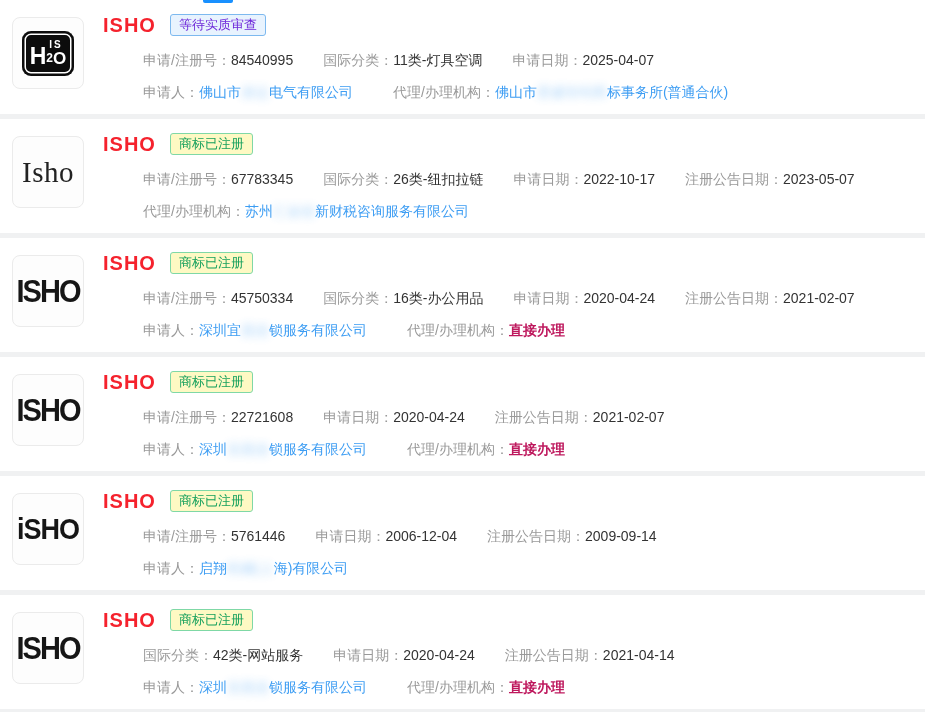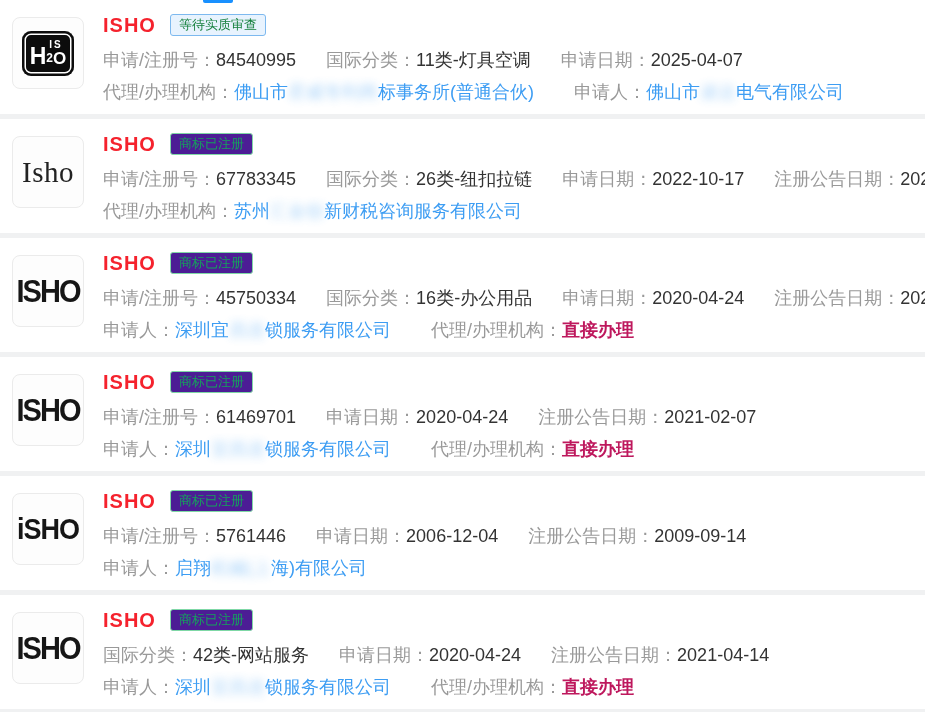--- a/index.html
+++ b/index.html
@@ -46,23 +46,23 @@
   .content { margin-left:103px; padding-top:12px; }
   .title-line { display:flex; align-items:center; gap:14px; height:26px; }
   .tm-title {
     color:#f5222d; font-weight:bold; font-size:20px; letter-spacing:1px;
     cursor:pointer; text-decoration:none;
   }
   .badge {
     font-size:13px; line-height:20px; padding:0 8px; border-radius:3px;
     border:1px solid; white-space:nowrap;
   }
-  .badge.pending    { color:#15803d; background:#e8f3fe; border-color:#7db9ef; }
-  .badge.registered { color:#16a05d; background:#4c1d95; border-color:#7fd8a6; }
-  .line { display:flex; margin-top:13px; font-size:18px; line-height:19px; white-space:nowrap; }
+  .badge.pending    { color:#6d28d9; background:#e8f3fe; border-color:#7db9ef; }
+  .badge.registered { color:#16a05d; background:#fef9c3; border-color:#7fd8a6; }
+  .line { display:flex; margin-top:13px; font-size:14px; line-height:19px; white-space:nowrap;margin-left:40px; }
   .field { margin-right:30px; }
   .line3 .field { margin-right:40px; }
   .lbl { color:#999999; }
   .val { color:#333333; }
   a.link { color:#3d9df3; text-decoration:none; cursor:pointer; }
   .direct { color:#be185d; font-weight:bold; }
   .censored { filter:blur(4px); opacity:0.45; }
 </style>
 </head>
 <body>
@@ -86,22 +86,22 @@
     <div class="title-line">
       <a class="tm-title">ISHO</a>
       <span class="badge pending">等待实质审查</span>
     </div>
     <div class="line">
       <span class="field"><span class="lbl">申请/注册号：</span><span class="val">84540995</span></span>
       <span class="field"><span class="lbl">国际分类：</span><span class="val">11类-灯具空调</span></span>
       <span class="field"><span class="lbl">申请日期：</span><span class="val">2025-04-07</span></span>
     </div>
     <div class="line line3">
+      <span class="field"><span class="lbl">申请人：</span><a class="link"><span>佛山市</span><span class="censored">凌达</span><span>电气有限公司</span></a></span>
       <span class="field"><span class="lbl">代理/办理机构：</span><a class="link"><span>佛山市</span><span class="censored">君威专利商</span><span>标事务所(普通合伙)</span></a></span>
-      <span class="field"><span class="lbl">申请人：</span><a class="link"><span>佛山市</span><span class="censored">凌达</span><span>电气有限公司</span></a></span>
     </div>
   </div>
 </div>
 
 <div class="card">
   <div class="logo-box">
     <span class="logo-serif">Isho</span>
   </div>
   <div class="content">
     <div class="title-line">
@@ -145,21 +145,21 @@
 <div class="card">
   <div class="logo-box">
     <span class="logo-bold">ISHO</span>
   </div>
   <div class="content">
     <div class="title-line">
       <a class="tm-title">ISHO</a>
       <span class="badge registered">商标已注册</span>
     </div>
     <div class="line">
-      <span class="field"><span class="lbl">申请/注册号：</span><span class="val">61469701</span></span>
+      <span class="field"><span class="lbl">申请/注册号：</span><span class="val">22721608</span></span>
       <span class="field"><span class="lbl">申请日期：</span><span class="val">2020-04-24</span></span>
       <span class="field"><span class="lbl">注册公告日期：</span><span class="val">2021-02-07</span></span>
     </div>
     <div class="line line3">
       <span class="field"><span class="lbl">申请人：</span><a class="link"><span>深圳</span><span class="censored">宜昌连</span><span>锁服务有限公司</span></a></span>
       <span class="field"><span class="lbl">代理/办理机构：</span><span class="direct">直接办理</span></span>
     </div>
   </div>
 </div>
 

